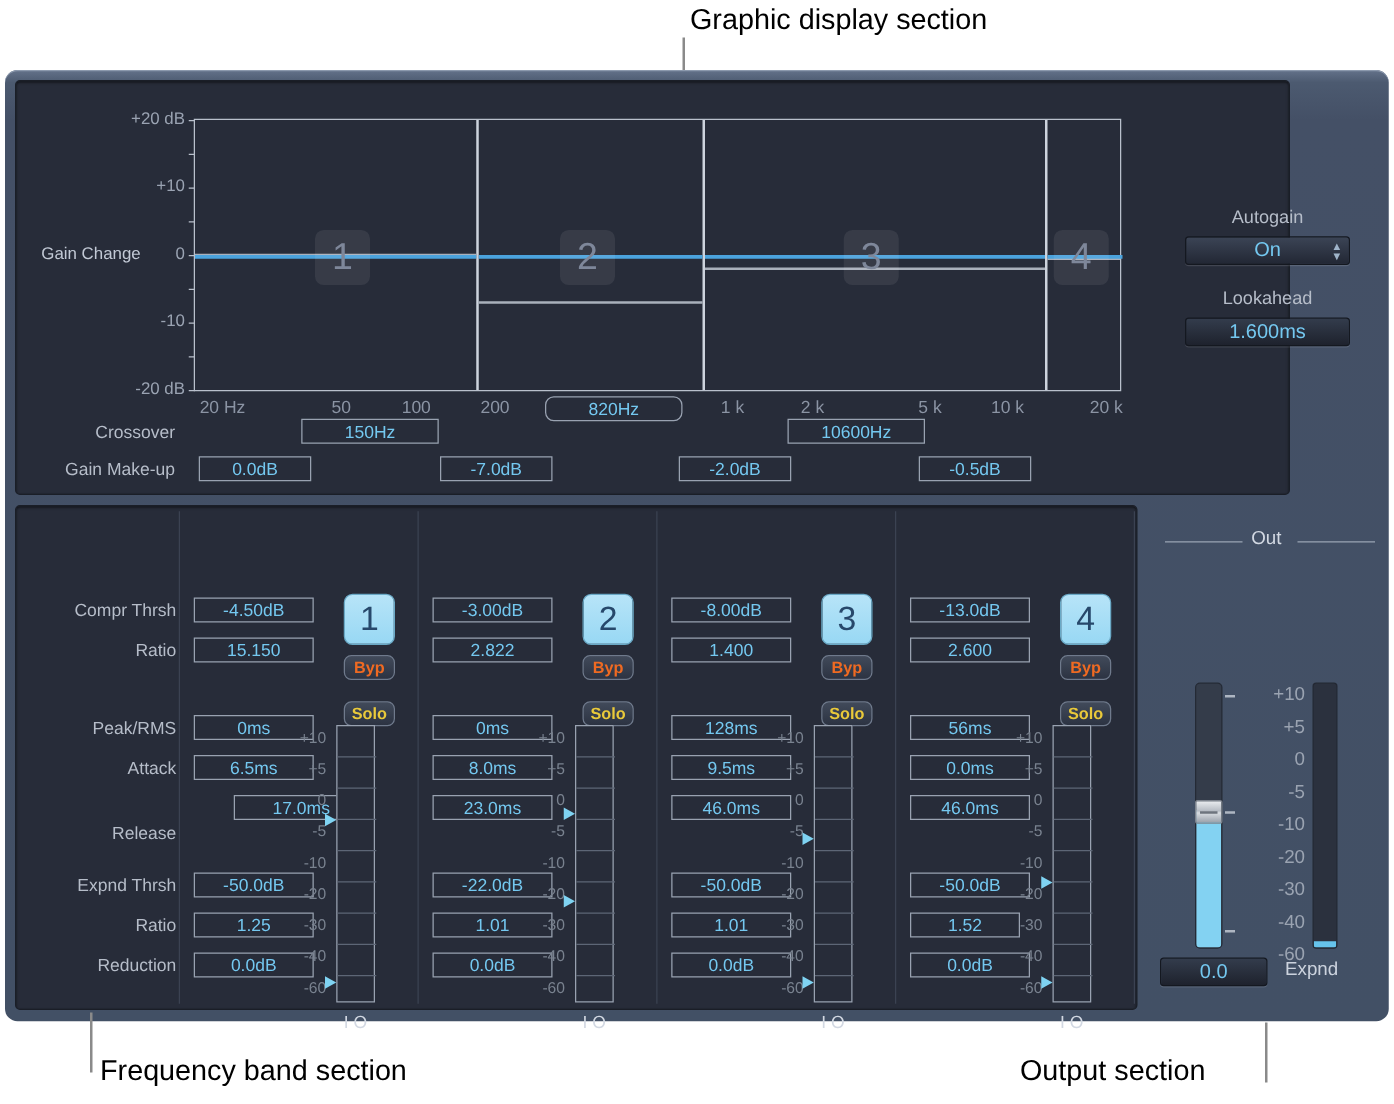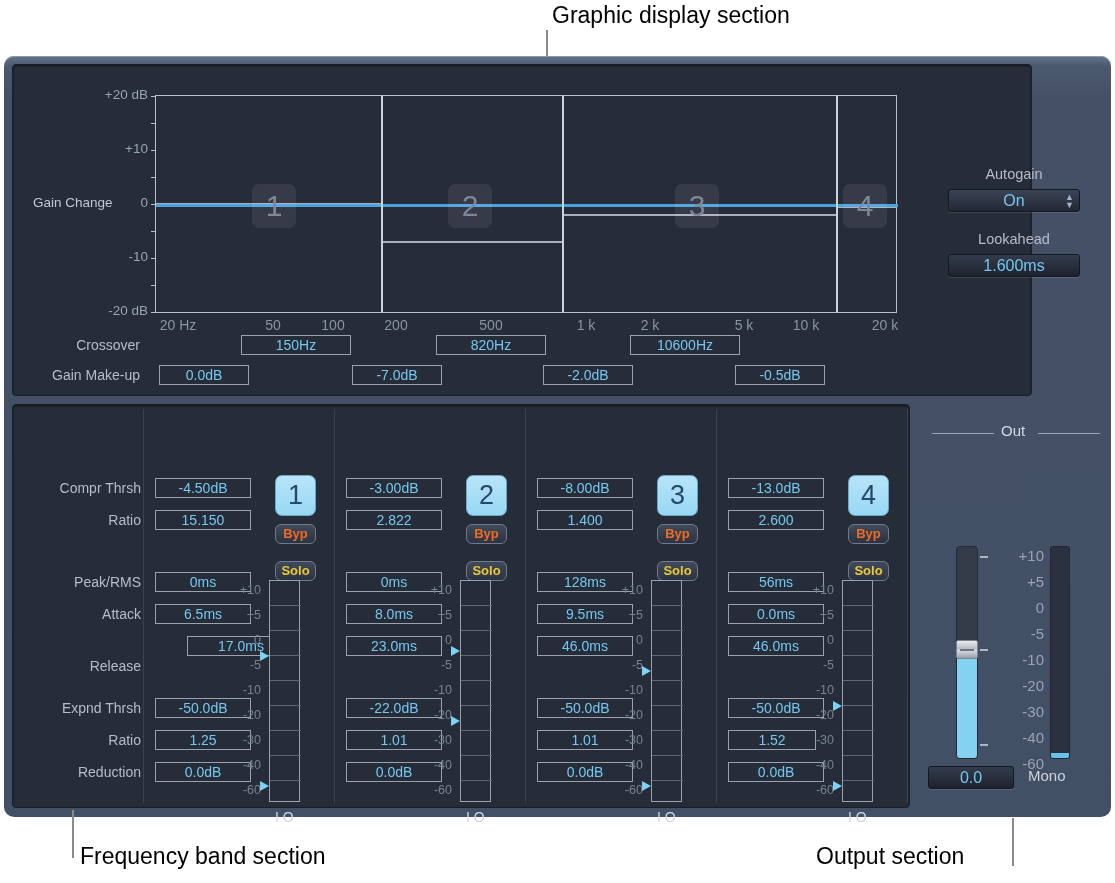--- a/index.html
+++ b/index.html
@@ -333,21 +333,21 @@
         <div class="xtick" style="left:383px; top:252px;">200</div>
         <div class="xtick" style="left:478px; top:252px;">500</div>
         <div class="xtick" style="left:573px; top:252px;">1 k</div>
         <div class="xtick" style="left:637px; top:252px;">2 k</div>
         <div class="xtick" style="left:731px; top:252px;">5 k</div>
         <div class="xtick" style="left:793px; top:252px;">10 k</div>
         <div class="xtick" style="left:872px; top:252px;">20 k</div>
 
         <div class="row-label" style="left:0px; top:272px; width:127px;">Crossover</div>
         <div class="field" style="left:228px; top:270px; width:110px;">150Hz</div>
-        <div class="field" style="left:423px; top:270px; width:110px;">820Hz</div>
+        <div class="field" style="left:423px; top:252px; width:110px;border-radius:7px;">820Hz</div>
         <div class="field" style="left:617px; top:270px; width:110px;">10600Hz</div>
 
         <div class="row-label" style="left:0px; top:302px; width:127px;">Gain Make-up</div>
         <div class="field" style="left:146px; top:300px; width:90px;">0.0dB</div>
         <div class="field" style="left:339px; top:300px; width:90px;">-7.0dB</div>
         <div class="field" style="left:530px; top:300px; width:90px;">-2.0dB</div>
         <div class="field" style="left:722px; top:300px; width:90px;">-0.5dB</div>
       </div>
     </div>
 
@@ -554,21 +554,21 @@
       <div class="out-scale" style="left:1000px; top:569px; width:40px;">-5</div>
       <div class="out-scale" style="left:1000px; top:595px; width:40px;">-10</div>
       <div class="out-scale" style="left:1000px; top:621px; width:40px;">-20</div>
       <div class="out-scale" style="left:1000px; top:647px; width:40px;">-30</div>
       <div class="out-scale" style="left:1000px; top:673px; width:40px;">-40</div>
       <div class="out-scale" style="left:1000px; top:699px; width:40px;">-60</div>
 
       <div class="out-meter" style="left:1046px; top:490px; height:213px;">
         <div class="out-meter-fill" style="height:5px;"></div>
       </div>
-      <div class="mono-label" style="left:1024px; top:711px;">Mono</div>
+      <div class="mono-label" style="left:1024px; top:711px;">Expnd</div>
     </div>
 
   </div>
 
   <div class="leader" style="left:72px; top:810px; height:48px;"></div>
   <div class="annot" style="left:80px; top:843px;">Frequency band section</div>
 
   <div class="leader" style="left:1012px; top:818px; height:48px;"></div>
   <div class="annot" style="left:816px; top:843px;">Output section</div>
 

